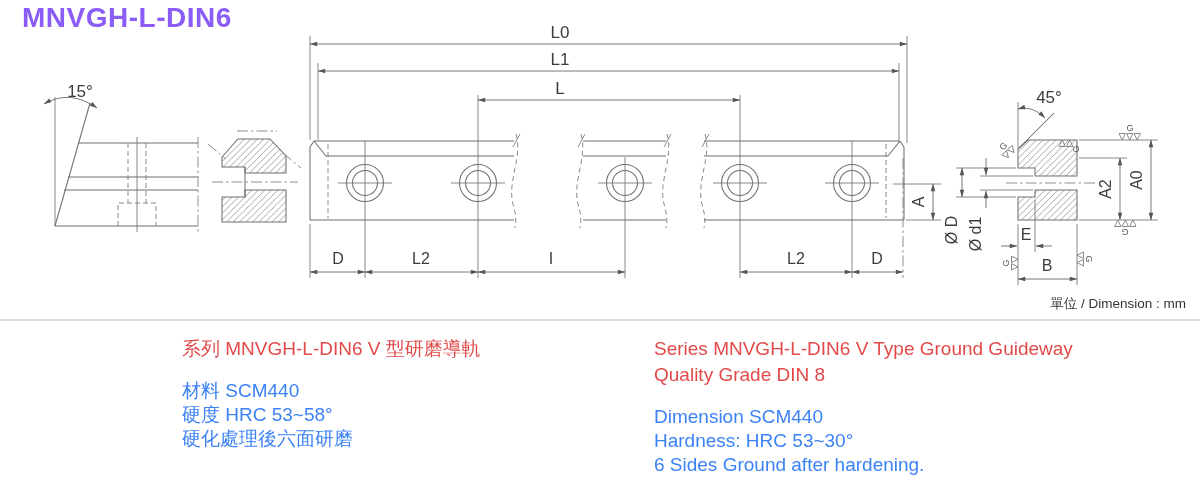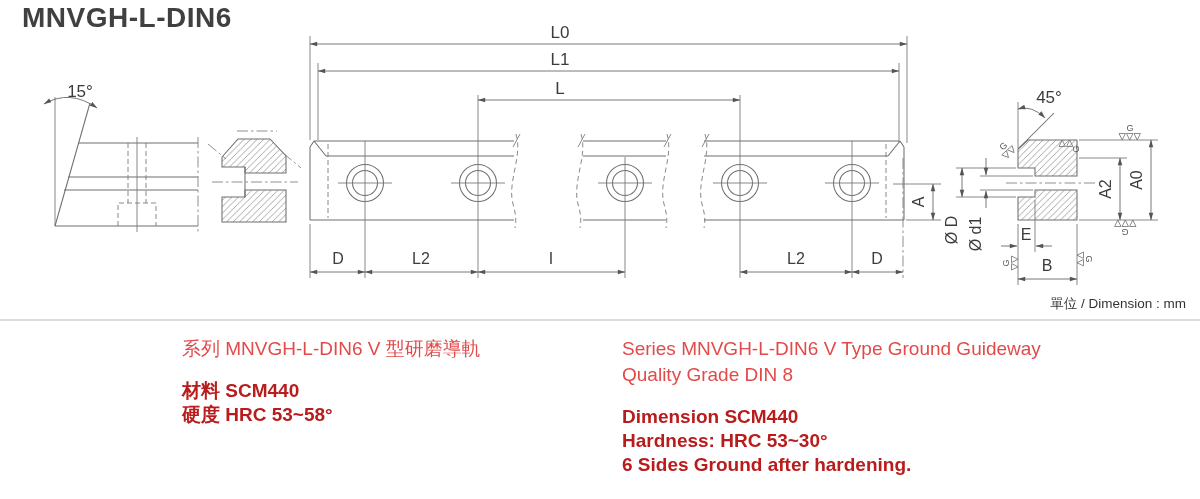--- a/index.html
+++ b/index.html
@@ -1,28 +1,28 @@
 <!DOCTYPE html>
 <html><head>
 <meta charset="utf-8">
 <style>
   html,body{margin:0;padding:0;background:#fff;}
   .page{position:relative;width:1200px;height:499px;background:#fff;overflow:hidden;
         font-family:"Liberation Sans",sans-serif;}
   .title{position:absolute;left:22px;top:2px;font-size:28px;font-weight:bold;
-         color:#404040;letter-spacing:.5px;margin:0;}
+         color:#8b5cf6;letter-spacing:.5px;margin:0;}
   .drawing{position:absolute;left:0;top:0;}
   .divider{position:absolute;left:0;top:319px;width:1200px;height:2px;background:#dcdcdc;}
   .spec-col{position:absolute;top:336px;font-size:19px;}
   .spec-col p{margin:0;}
   .spec-col .red{color:#e24a4a;line-height:26px;}
-  .spec-col .gray{color:#b91c1c;line-height:24px;font-weight:bold;}
+  .spec-col .gray{color:#3b82f6;line-height:24px;}
   .spec-col .first-gray{margin-top:17px;}
   .col-zh{left:182px;}
-  .col-en{left:622px;}
+  .col-en{left:654px;}
   
   .e{stroke:#6f6f6f;stroke-width:1.05;fill:none;}
   .t{stroke:#7c7c7c;stroke-width:.9;fill:none;}
   .hid{stroke:#7c7c7c;stroke-width:.9;fill:none;stroke-dasharray:5 3;}
   .cl{stroke:#7c7c7c;stroke-width:.85;fill:none;stroke-dasharray:11 3 2.5 3;}
   .wave{stroke:#7c7c7c;stroke-width:.9;fill:none;stroke-dasharray:5 3.5;}
   .dim{stroke:#6a6a6a;stroke-width:.9;fill:none;}
   .hatched{fill:url(#hatch);}
   text.dl{font-family:"Liberation Sans",sans-serif;font-size:16px;fill:#3c3c3c;}
   text.dl2{font-family:"Liberation Sans",sans-serif;font-size:17px;fill:#3c3c3c;}
@@ -230,20 +230,21 @@
 
     <text class="unit" x="1186" y="308" text-anchor="end">單位 / Dimension : mm</text>
   </svg>
 
   <div class="divider"></div>
 
   <div class="spec-col col-zh">
     <p class="red">系列 MNVGH-L-DIN6 V 型研磨導軌</p>
     <p class="gray first-gray">材料 SCM440</p>
     <p class="gray">硬度  HRC 53~58°</p>
+    <p class="gray">硬化處理後六面研磨</p>
   </div>
 
   <div class="spec-col col-en">
     <p class="red">Series MNVGH-L-DIN6 V Type Ground Guideway</p>
     <p class="red">Quality Grade DIN 8</p>
     <p class="gray first-gray">Dimension SCM440</p>
     <p class="gray">Hardness: HRC 53~30°</p>
     <p class="gray">6 Sides Ground after hardening.</p>
   </div>
 

